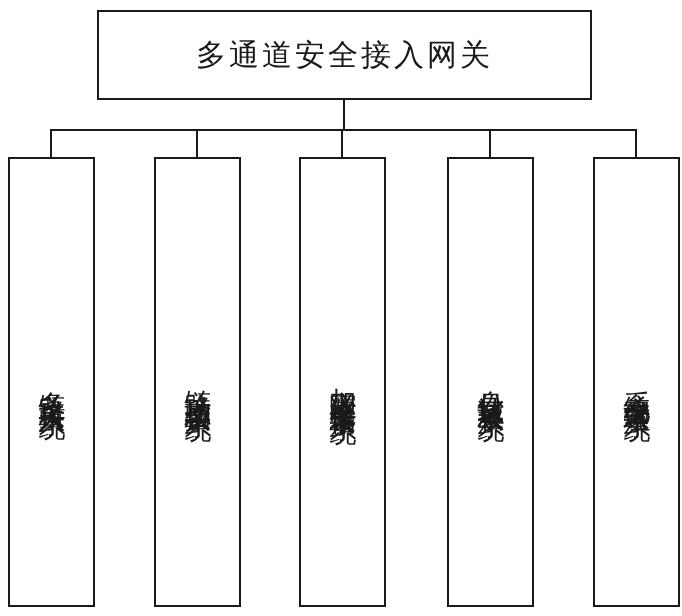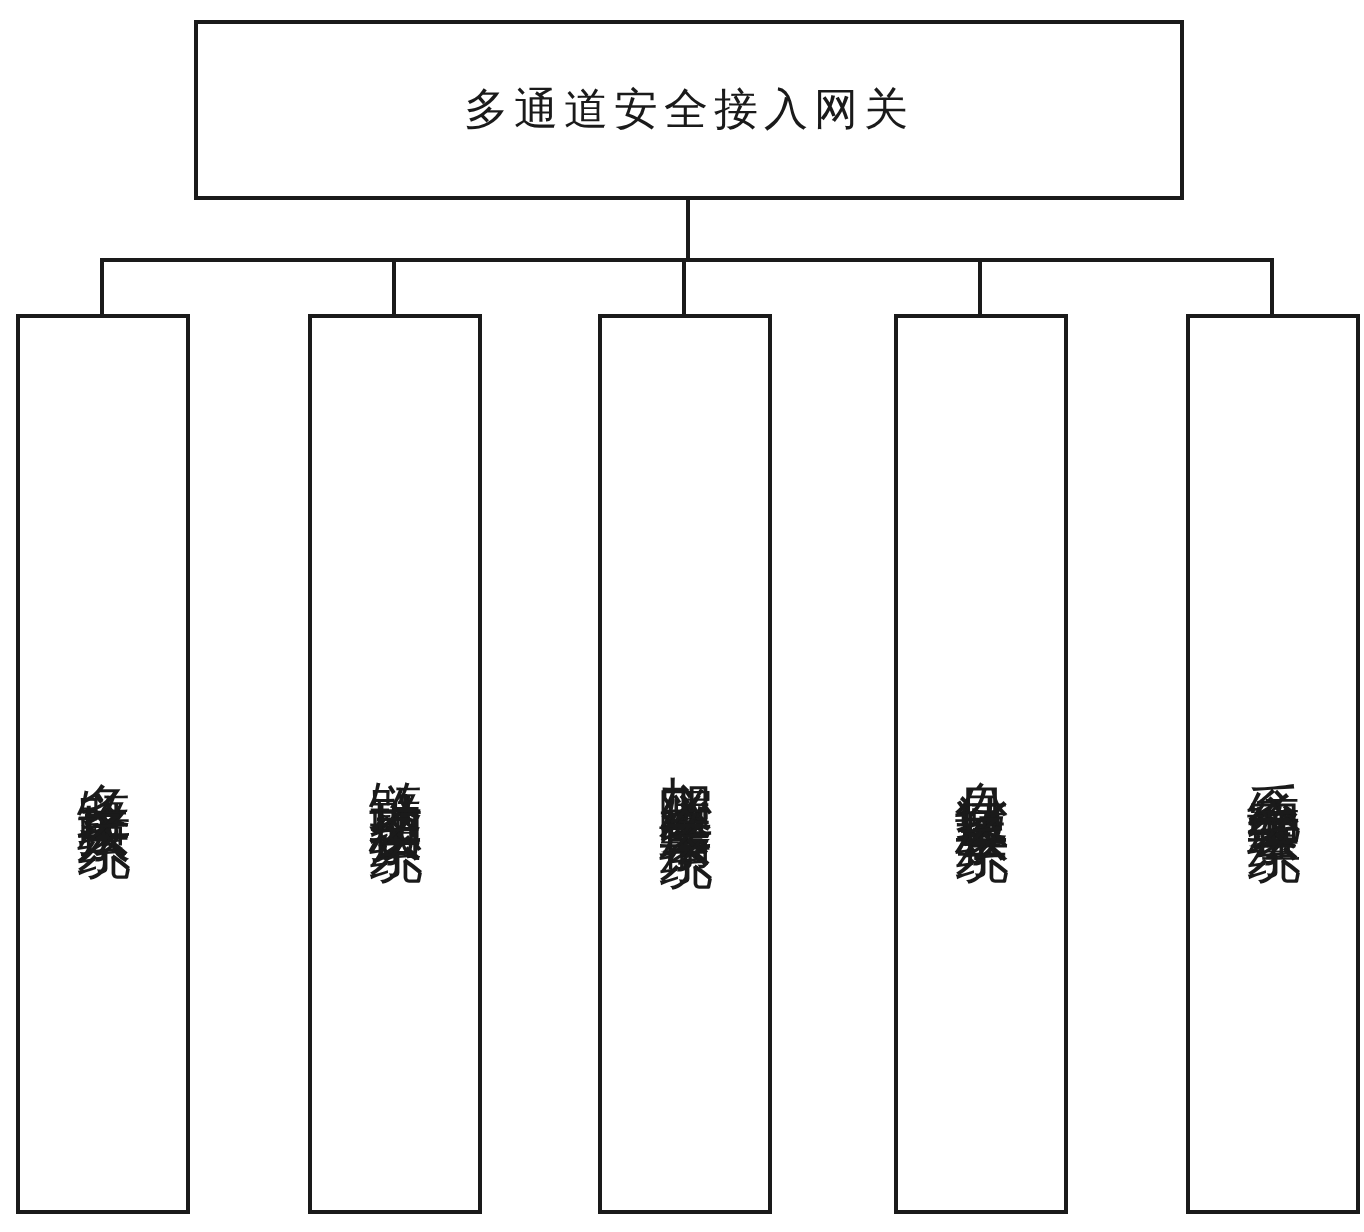--- a/index.html
+++ b/index.html
@@ -26,21 +26,21 @@
     justify-content: center;
     text-align: center;
   }
   .root-node {
     left: 97px;
     top: 10px;
     width: 495px;
     height: 90px;
   }
   .root-node .label {
-    font-size: 22px;
+    font-size: 30px;
     letter-spacing: 3px;
     white-space: nowrap;
   }
   .child-node {
     top: 157px;
     width: 87px;
     height: 450px;
   }
   .child-node .label {
     writing-mode: vertical-rl;

